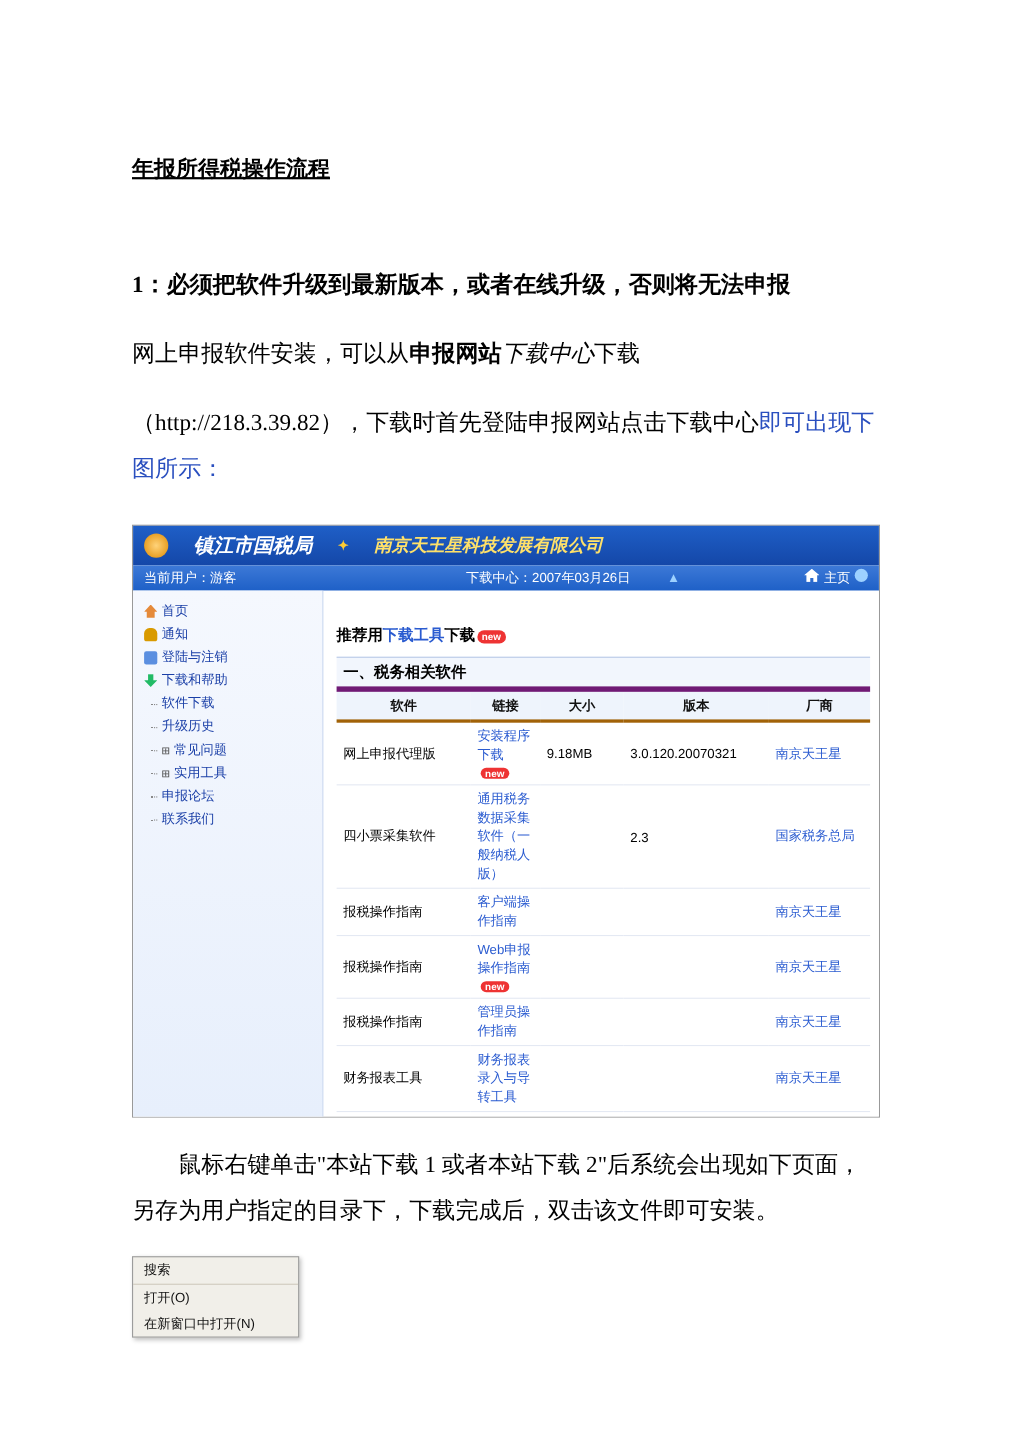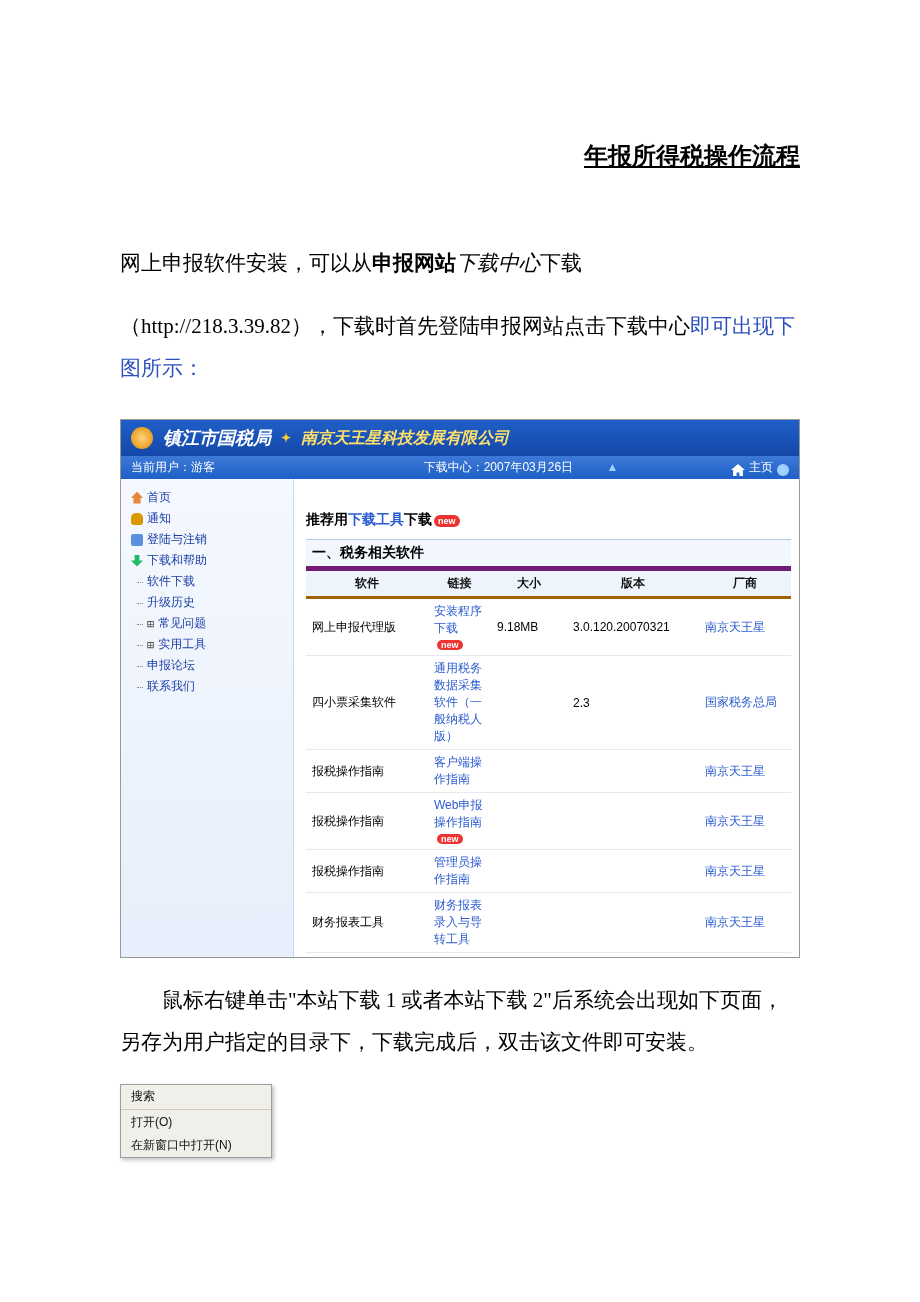--- a/index.html
+++ b/index.html
@@ -6,22 +6,22 @@
     margin: 0;
     padding: 0;
     background: #fff;
     font-family: "SimSun", "宋体", serif;
     width: 920px;
   }
   .page {
     padding: 100px 120px 40px 120px;
   }
   h1.title {
-    text-align: right;
-    font-size: 24px;
+    text-align: left;
+    font-size: 20px;
     font-weight: bold;
     text-decoration: underline;
     font-family: "SimSun", serif;
     margin: 40px 0 70px 0;
   }
   .body-text {
     font-size: 21px;
     line-height: 2.0;
     color: #000;
   }
@@ -36,42 +36,42 @@
     font-family: "SimSun", Arial, sans-serif;
     font-size: 12px;
     color: #000;
   }
   .shot1 .hdr {
     background: linear-gradient(#1f5fc7, #1447a8);
     color: #fff;
     display: flex;
     align-items: center;
     padding: 6px 10px;
-    gap: 10px;
+    gap: 23px;
   }
   .shot1 .hdr .logo {
     width: 22px; height: 22px; border-radius: 50%;
     background: radial-gradient(#ffd37a,#e08a00);
     display:inline-block;
   }
   .shot1 .hdr .org1 { font-size: 18px; font-weight: bold; font-style: italic; }
   .shot1 .hdr .arrow { color:#ffcc33; font-weight:bold; }
   .shot1 .hdr .org2 { color:#ffe169; font-size:16px; font-weight:bold; font-style: italic;}
   .shot1 .bar2 {
     background: linear-gradient(#3d79d7,#1e60c7);
     color:#fff;
     display:flex;
     font-size:12px;
     padding:3px 10px;
     align-items:center;
   }
   .shot1 .bar2 .left { width:180px; }
   .shot1 .bar2 .mid { flex:1; text-align:center; }
   .shot1 .bar2 .tri { color:#9dd1ff; margin-left:30px;}
-  .shot1 .bar2 .right { display:flex; align-items:flex-end; gap:4px;}
+  .shot1 .bar2 .right { display:flex; align-items:flex-start; gap:4px;}
   .shot1 .bar2 .home-ico {
     width:14px;height:12px;background:#fff;display:inline-block;
     clip-path: polygon(50% 0,100% 50%,85% 50%,85% 100%,60% 100%,60% 70%,40% 70%,40% 100%,15% 100%,15% 50%,0 50%);
   }
   .shot1 .bar2 .glob {
     width:12px;height:12px;border-radius:50%;background:#9dd1ff;display:inline-block;
   }
   .shot1 .main {
     display:flex;
     background:#fff;
@@ -141,20 +141,23 @@
   .shot2 .sep { border-top:1px solid #cfcabd; margin:1px 0;}
 </style>
 </head>
 <body>
 
 <div class="page">
 
   <h1 class="title">年报所得税操作流程</h1>
 
   <div class="body-text">
+    <p>
+      <span class="bold">1：</span><span class="bold">必须把软件升级到最新版本，或者在线升级，否则将无法申报</span>
+    </p>
     <p>
       <span>网上申报软件安装，可以从</span><span class="bold">申报网站</span><span style="font-style:italic">下载中心</span><span>下载</span>
     </p>
     <p>
       <span>（http://218.3.39.82），下载时首先登陆申报网站点击下载中心</span><span class="link-blue">即可出现</span><span class="link-blue">下图所示：</span>
     </p>
   </div>
 
   <div class="shot1">
     <div class="hdr">

